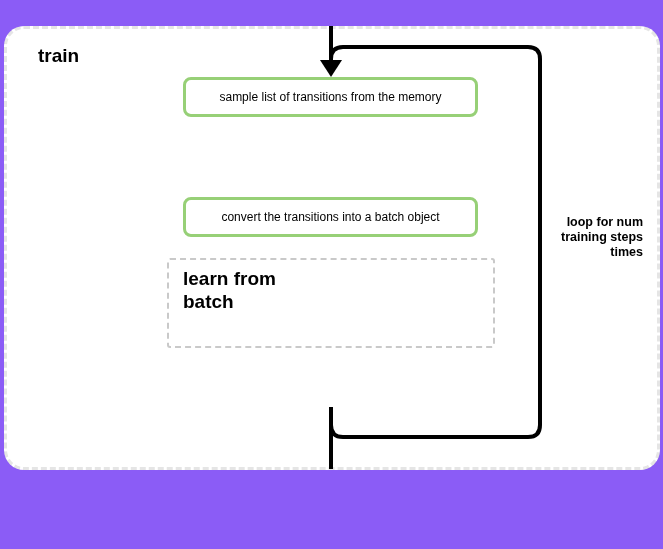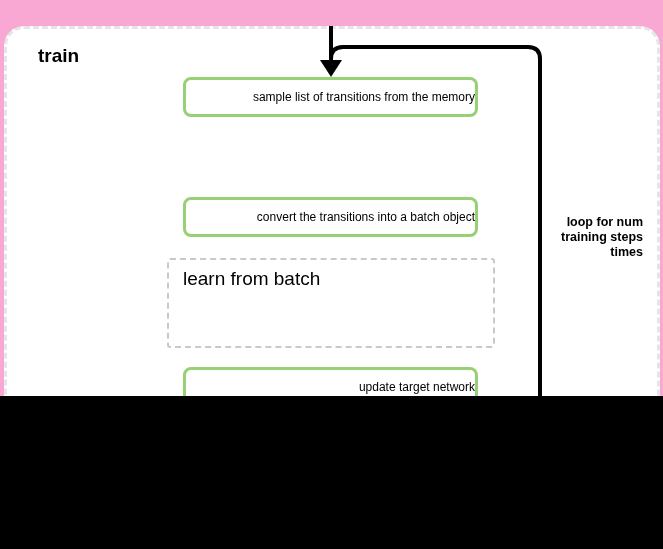--- a/index.html
+++ b/index.html
@@ -4,22 +4,22 @@
 <style>
   html, body {
     margin: 0;
     padding: 0;
     background: #000;
     font-family: "Liberation Sans", sans-serif;
   }
   #page {
     position: relative;
     width: 663px;
-    height: 396px;
-    background: #f9a8d4;
+    height: 549px;
+    background: #8b5cf6;
     overflow: hidden;
   }
   
   .canvas {
     position: absolute;
     left: 4px;
     top: 26px;
     width: 656px;
     height: 444px;
     box-sizing: border-box;
@@ -52,21 +52,21 @@
     position: absolute;
     left: 183px;
     width: 295px;
     height: 40px;
     box-sizing: border-box;
     background: #ffffff;
     border: 3px solid #97d077;
     border-radius: 8px;
     display: flex;
     align-items: center;
-    justify-content: flex-end;
+    justify-content: center;
     text-align: center;
     font-size: 12px;
     color: #000;
     z-index: 3;
   }
   .step-1 { top: 77px; }
   .step-2 { top: 137px; }
   .step-3 { top: 197px; border-radius: 8px; }
   .step-4 { top: 367px; }
   
@@ -80,21 +80,21 @@
     border: 2px dashed #c9c9c9;
     border-radius: 3px;
     background: #ffffff;
     z-index: 3;
   }
   .subprocess-label {
     display: inline-block;
     margin: 7px 0 0 14px;
     width: 145px;
     font-size: 19px;
-    font-weight: normal;
+    font-weight: bold;
     line-height: 23px;
     color: #000;
   }
   
   .loop-label {
     position: absolute;
     left: 533px;
     top: 215px;
     width: 110px;
     text-align: right;
@@ -130,19 +130,16 @@
 
 
   <div class="step-box step-3">
     <span>convert the transitions into a batch object</span>
   </div>
 
   <div class="subprocess-box">
     <span class="subprocess-label">learn from batch</span>
   </div>
 
-  <div class="step-box step-4">
-    <span>update target network</span>
-  </div>
 
   <div class="loop-label">loop for num training steps times</div>
 
 </div>
 
 </body></html>

